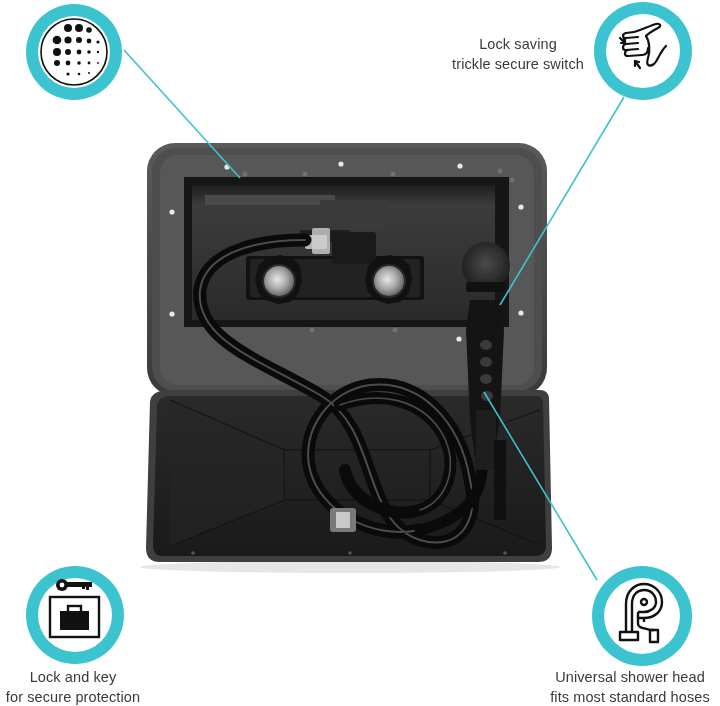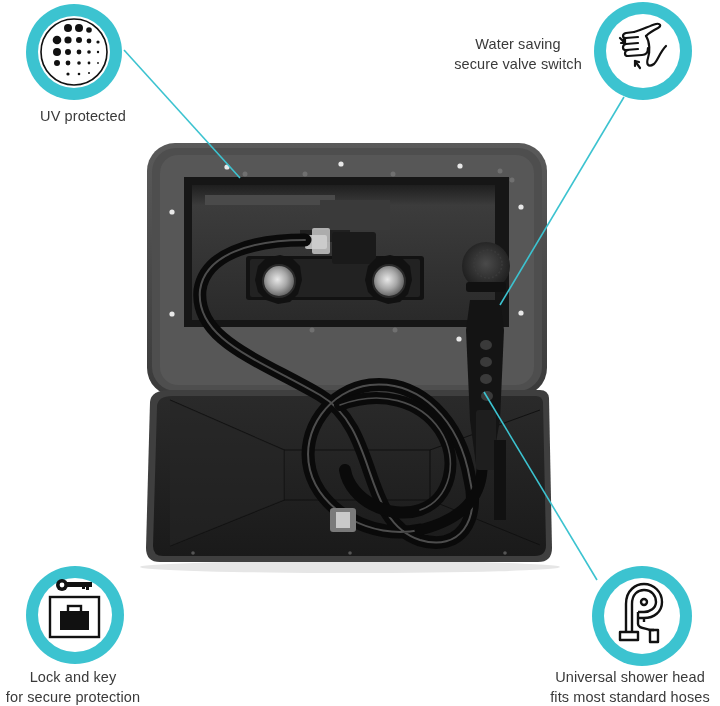--- a/index.html
+++ b/index.html
@@ -179,43 +179,42 @@
           <circle cx="53" cy="59" r="1.8"></circle>
           <circle cx="63" cy="59" r="1.4"></circle>
           <circle cx="72" cy="59" r="0.9"></circle>
         <circle cx="42" cy="70" r="1.6"></circle>
           <circle cx="53" cy="70" r="1.3"></circle>
           <circle cx="63" cy="69" r="1"></circle>
       </g>
     </svg>
   </div>
   <div class="feature-label" style="left:8px; top:106px; width:150px;">
-    <span>UV protected</span>
   </div>
 
   <div class="icon-circle" style="left:594px; top:2px; width:98px; height:98px;">
     <div class="inner"></div>
     <svg width="98" height="98" viewBox="0 0 98 98">
       <g fill="none" stroke="#111" stroke-width="2.2" stroke-linecap="round" stroke-linejoin="round">
         <path d="M40 30 C48 28 55 24 62 22 C66 21 68 24 64 26 C58 29 54 32 52 34"></path>
         <path d="M40 30 L32 31 C28 32 28 36 32 36 L44 35"></path>
         <path d="M32 36 C28 37 28 42 32 42 L44 41"></path>
         <path d="M32 42 C28 43 28 48 32 48 L44 47"></path>
         <path d="M34 48 C30 49 30 54 34 54 L48 53 C52 53 54 50 54 46"></path>
         <path d="M52 34 C56 40 56 50 54 56 C52 62 54 66 60 62 C64 58 66 50 72 44"></path>
         <path d="M26 36 L31 41"></path>
           <path d="M31 41 L27 41 M31 41 L31 37"></path>
         <path d="M46 66 L41 59"></path>
           <path d="M41 59 L41 64 M41 59 L45 60"></path>
       </g>
     </svg>
   </div>
   <div class="feature-label" style="left:438px; top:34px; width:160px;">
-    <span>Water saving</span>
-    <span>secure valve switch</span>
+    <span>Lock saving</span>
+    <span>trickle secure switch</span>
   </div>
 
   <div class="icon-circle" style="left:26px; top:566px; width:98px; height:98px;">
     <div class="inner"></div>
     <svg width="98" height="98" viewBox="0 0 98 98">
       <g fill="#111">
         <circle cx="36" cy="19" r="6"></circle>
         <rect x="36" y="16" width="30" height="5"></rect>
         <rect x="60" y="16" width="3" height="8"></rect>
         <rect x="56" y="16" width="3" height="7"></rect>

